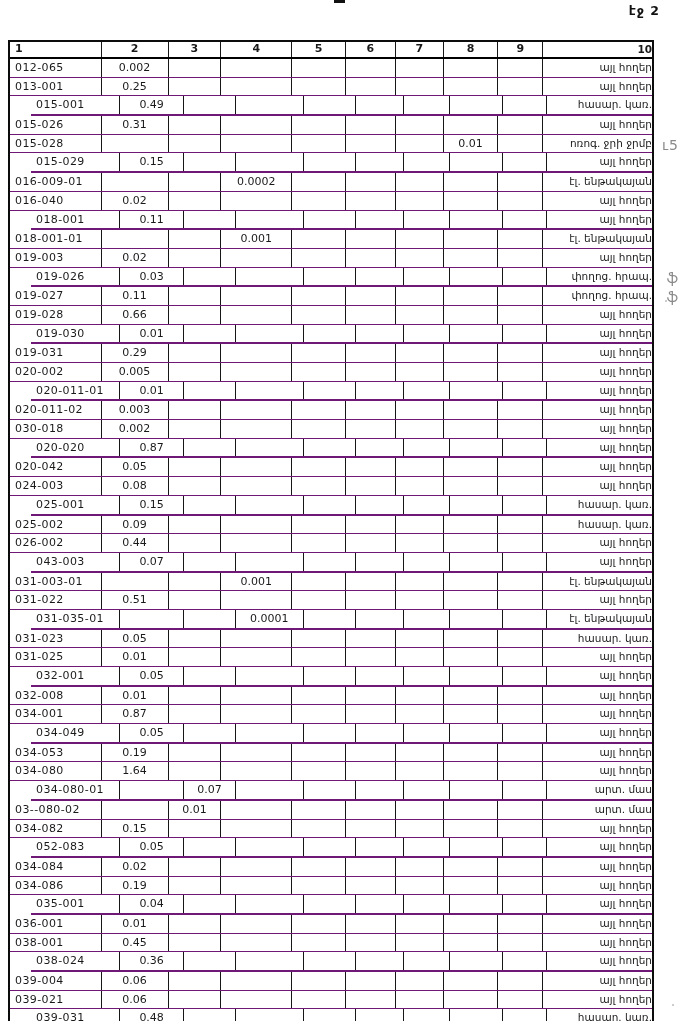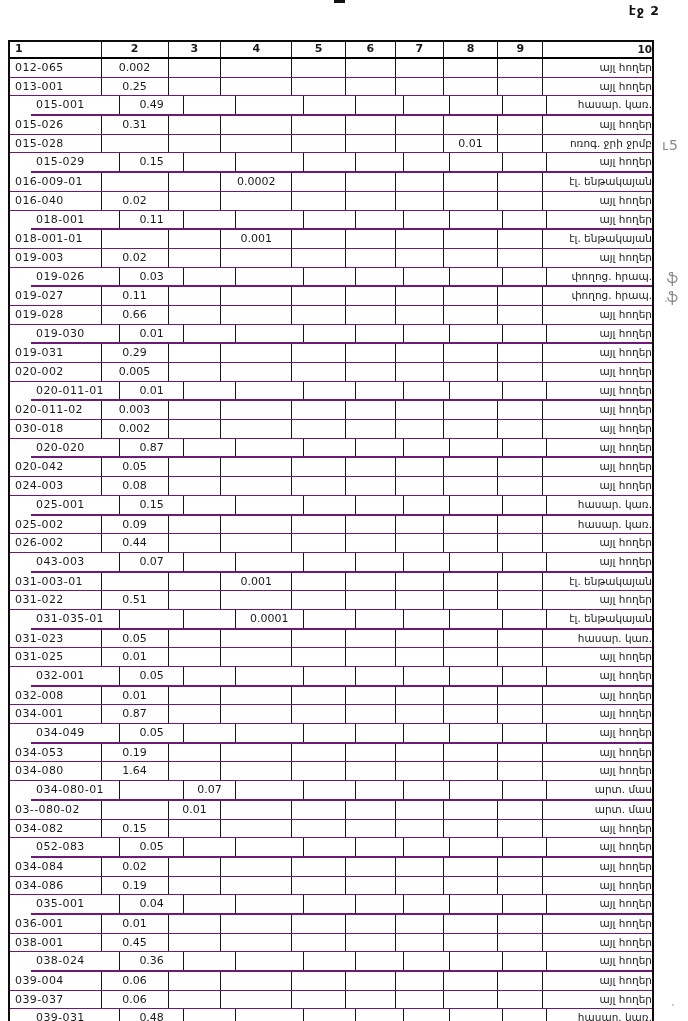--- a/index.html
+++ b/index.html
@@ -675,21 +675,21 @@
           <div class="cell"></div>
           <div class="cell"></div>
           <div class="cell"></div>
           <div class="cell"></div>
           <div class="cell"></div>
           <div class="cell"></div>
           <div class="cell"></div>
           <div class="cell">այլ հողեր</div>
         </div>
         <div class="row">
-          <div class="cell">039-037</div>
+          <div class="cell">039-021</div>
           <div class="cell">0.06</div>
           <div class="cell"></div>
           <div class="cell"></div>
           <div class="cell"></div>
           <div class="cell"></div>
           <div class="cell"></div>
           <div class="cell"></div>
           <div class="cell"></div>
           <div class="cell">այլ հողեր</div>
         </div>

